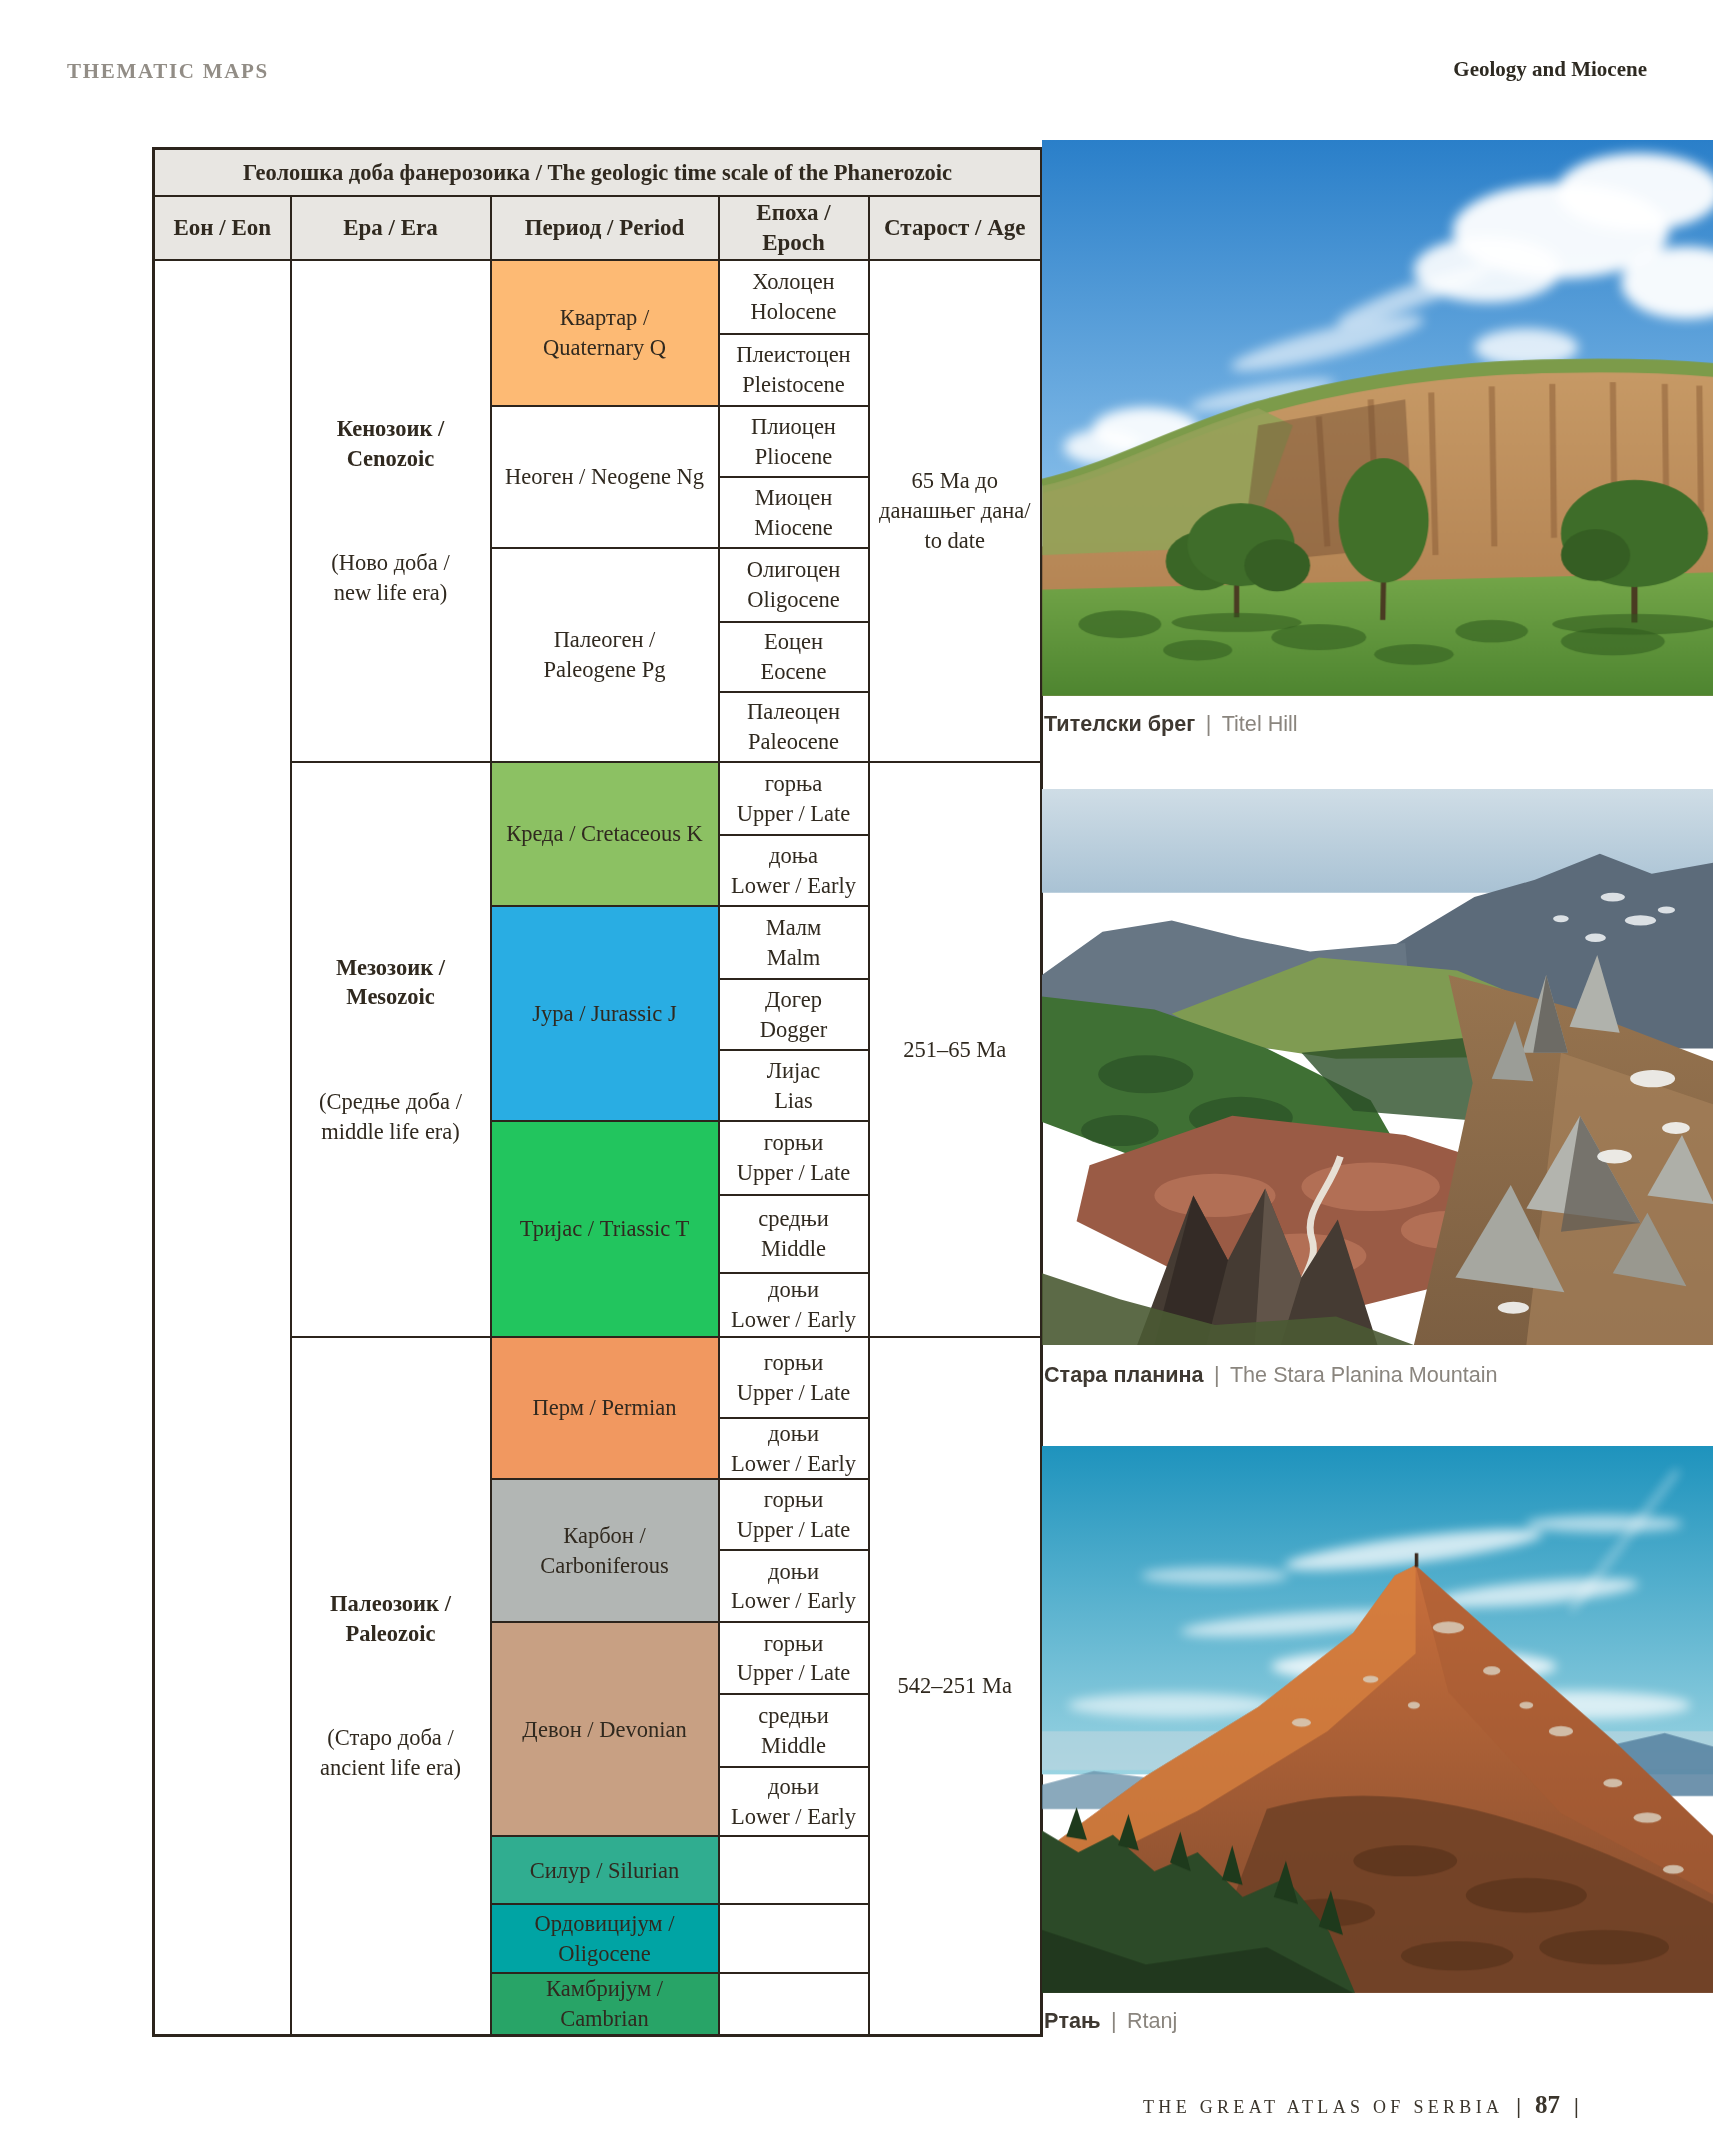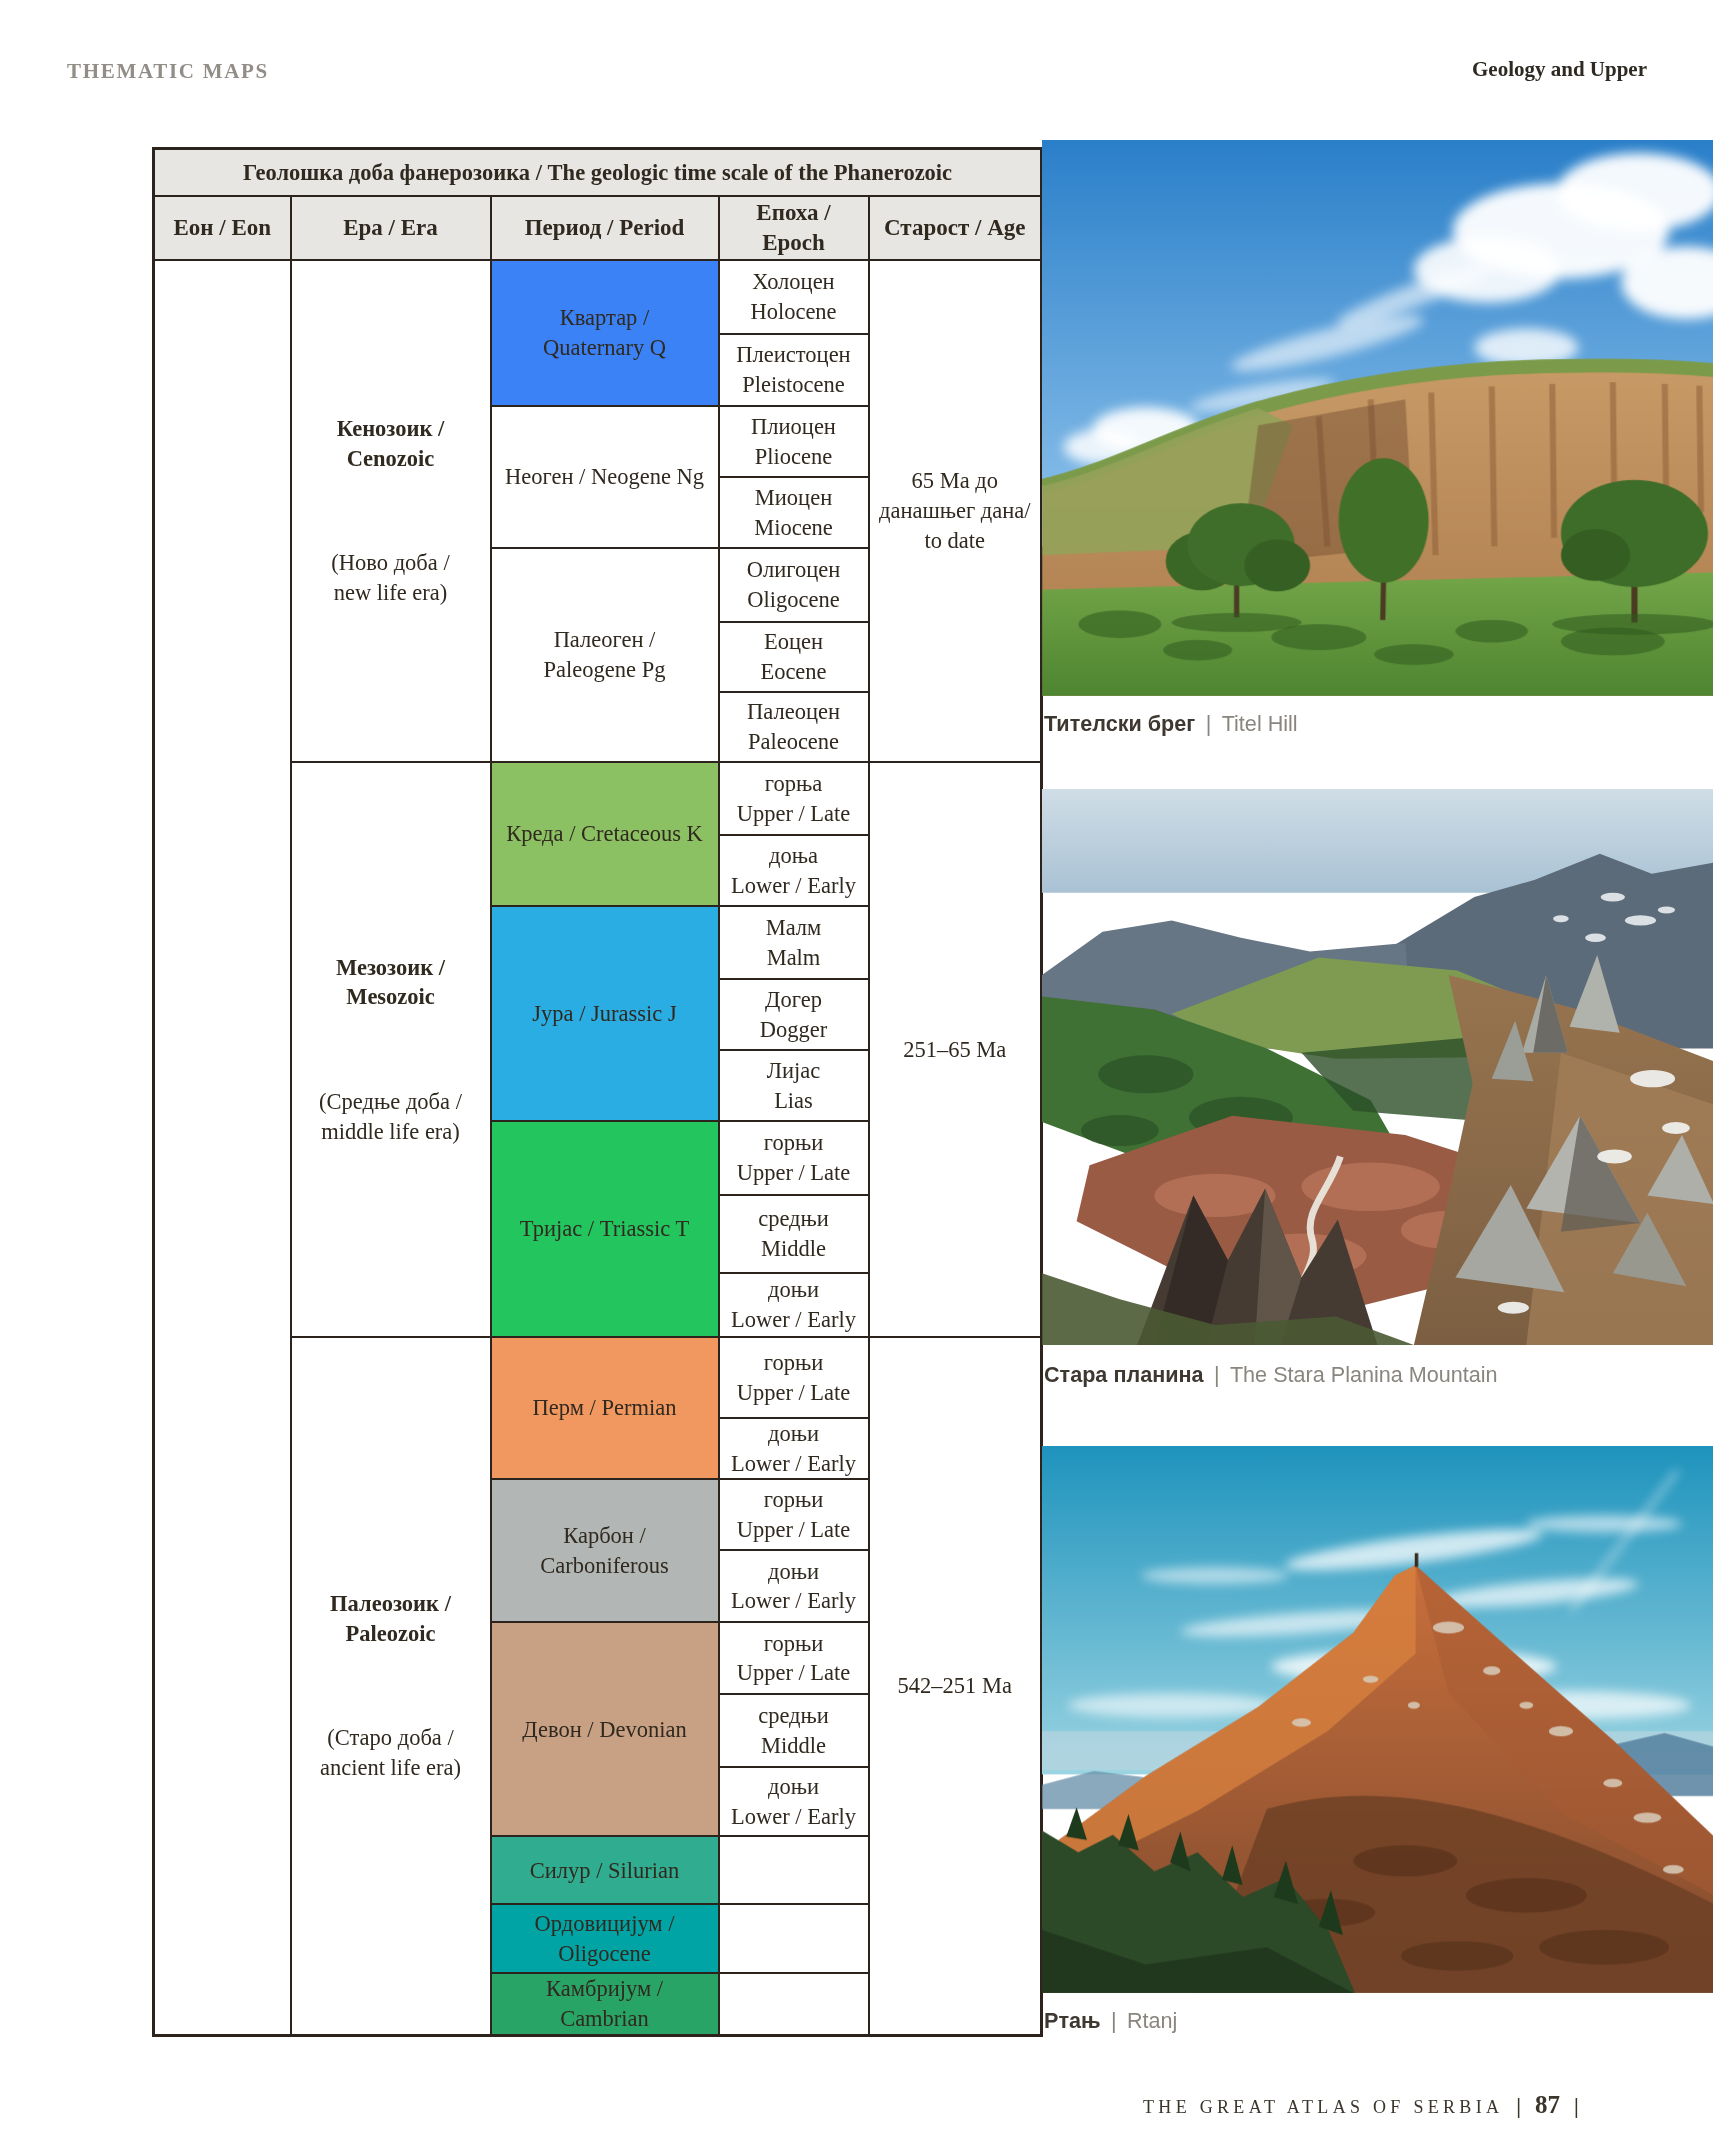--- a/index.html
+++ b/index.html
@@ -34,21 +34,21 @@
           color:#3b352c;white-space:nowrap;}
   .footer .bar{font-size:21.6px;font-weight:bold;letter-spacing:0;padding:0 5.2px;}
   .footer .pagenum{font-size:25px;font-weight:bold;letter-spacing:0;}
 </style>
 </head>
 <body>
 
 <div class="page">
 
   <div class="hdr-left">THEMATIC MAPS</div>
-  <div class="hdr-right">Geology and Upper</div>
+  <div class="hdr-right">Geology and Miocene</div>
 
   <table class="geo">
     <colgroup>
       <col style="width:137px">
         <col style="width:200px">
         <col style="width:228px">
       <col style="width:150px">
         <col style="width:173px">
     </colgroup>
     <tbody>
@@ -65,21 +65,21 @@
     </tr>
 
     <tr style="height:74px">
       <td rowspan="25" class="eon-cell"></td>
       <td rowspan="7" class="era-cell">
         <div class="era-name">Кенозоик /
 Cenozoic</div>
         <div class="era-note">(Ново доба /
 new life era)</div>
       </td>
-      <td rowspan="2" class="period-cell" style="background-color: #3b82f6;">Квартар /
+      <td rowspan="2" class="period-cell" style="background-color: #fdba74;">Квартар /
 Quaternary Q</td>
       <td class="epoch-cell">Холоцен
 Holocene</td>
       <td rowspan="7" class="age-cell">65 Ма до
 данашњег дана/
 to date</td>
     </tr>
     <tr style="height:72px">
           <td class="epoch-cell">Плеистоцен
 Pleistocene</td>

